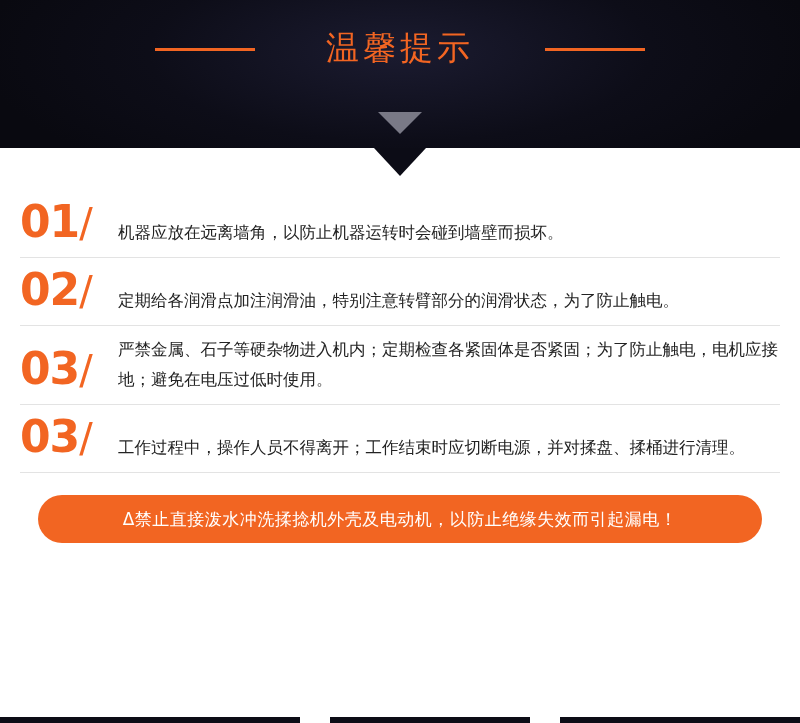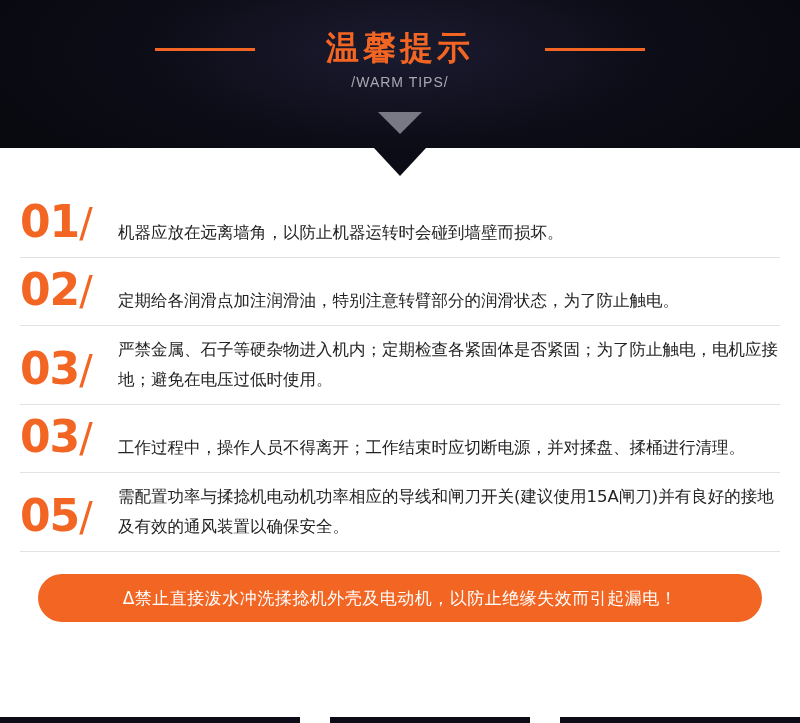--- a/index.html
+++ b/index.html
@@ -35,21 +35,21 @@
   }
   .header-title-wrap {
     position: absolute;
     top: 28px;
     left: 0;
     width: 800px;
     text-align: center;
   }
   .header-title {
     font-size: 33px;
-    font-weight: bold;
+    font-weight: normal;
     color: #f26522;
     letter-spacing: 4px;
     line-height: 40px;
     font-family: "DejaVu Sans", "Liberation Sans", sans-serif;
   }
   .header-sub {
     margin-top: 6px;
     font-size: 14px;
     color: #a9a9b4;
     letter-spacing: 1px;
@@ -169,21 +169,20 @@
 </head>
 <body>
 
 <div class="page">
 
   <div class="header">
     <div class="rule left"></div>
     <div class="rule right"></div>
     <div class="header-title-wrap">
       <div class="header-title">温馨提示</div>
-      <div class="header-sub">/WARM TIPS/</div>
     </div>
     <div class="arrow-down"></div>
   </div>
   <div class="notch"></div>
 
   <div class="tips">
 
     <div class="tip-row">
       <div class="tip-num">
         <span>01</span><span class="slash">/</span>
@@ -205,26 +204,20 @@
       <div class="tip-text">严禁金属、石子等硬杂物进入机内；定期检查各紧固体是否紧固；为了防止触电，电机应接地；避免在电压过低时使用。</div>
     </div>
 
     <div class="tip-row tall">
       <div class="tip-num">
         <span>03</span><span class="slash">/</span>
       </div>
       <div class="tip-text">工作过程中，操作人员不得离开；工作结束时应切断电源，并对揉盘、揉桶进行清理。</div>
     </div>
 
-    <div class="tip-row tall">
-      <div class="tip-num">
-        <span>05</span><span class="slash">/</span>
-      </div>
-      <div class="tip-text">需配置功率与揉捻机电动机功率相应的导线和闸刀开关(建议使用15A闸刀)并有良好的接地及有效的通风装置以确保安全。</div>
-    </div>
 
   </div>
 
   <div class="warning-wrap">
     <div class="warning">Δ禁止直接泼水冲洗揉捻机外壳及电动机，以防止绝缘失效而引起漏电！</div>
   </div>
 
   <div class="bottom-strip">
     <div class="seg s1"></div>
     <div class="seg s2"></div>

